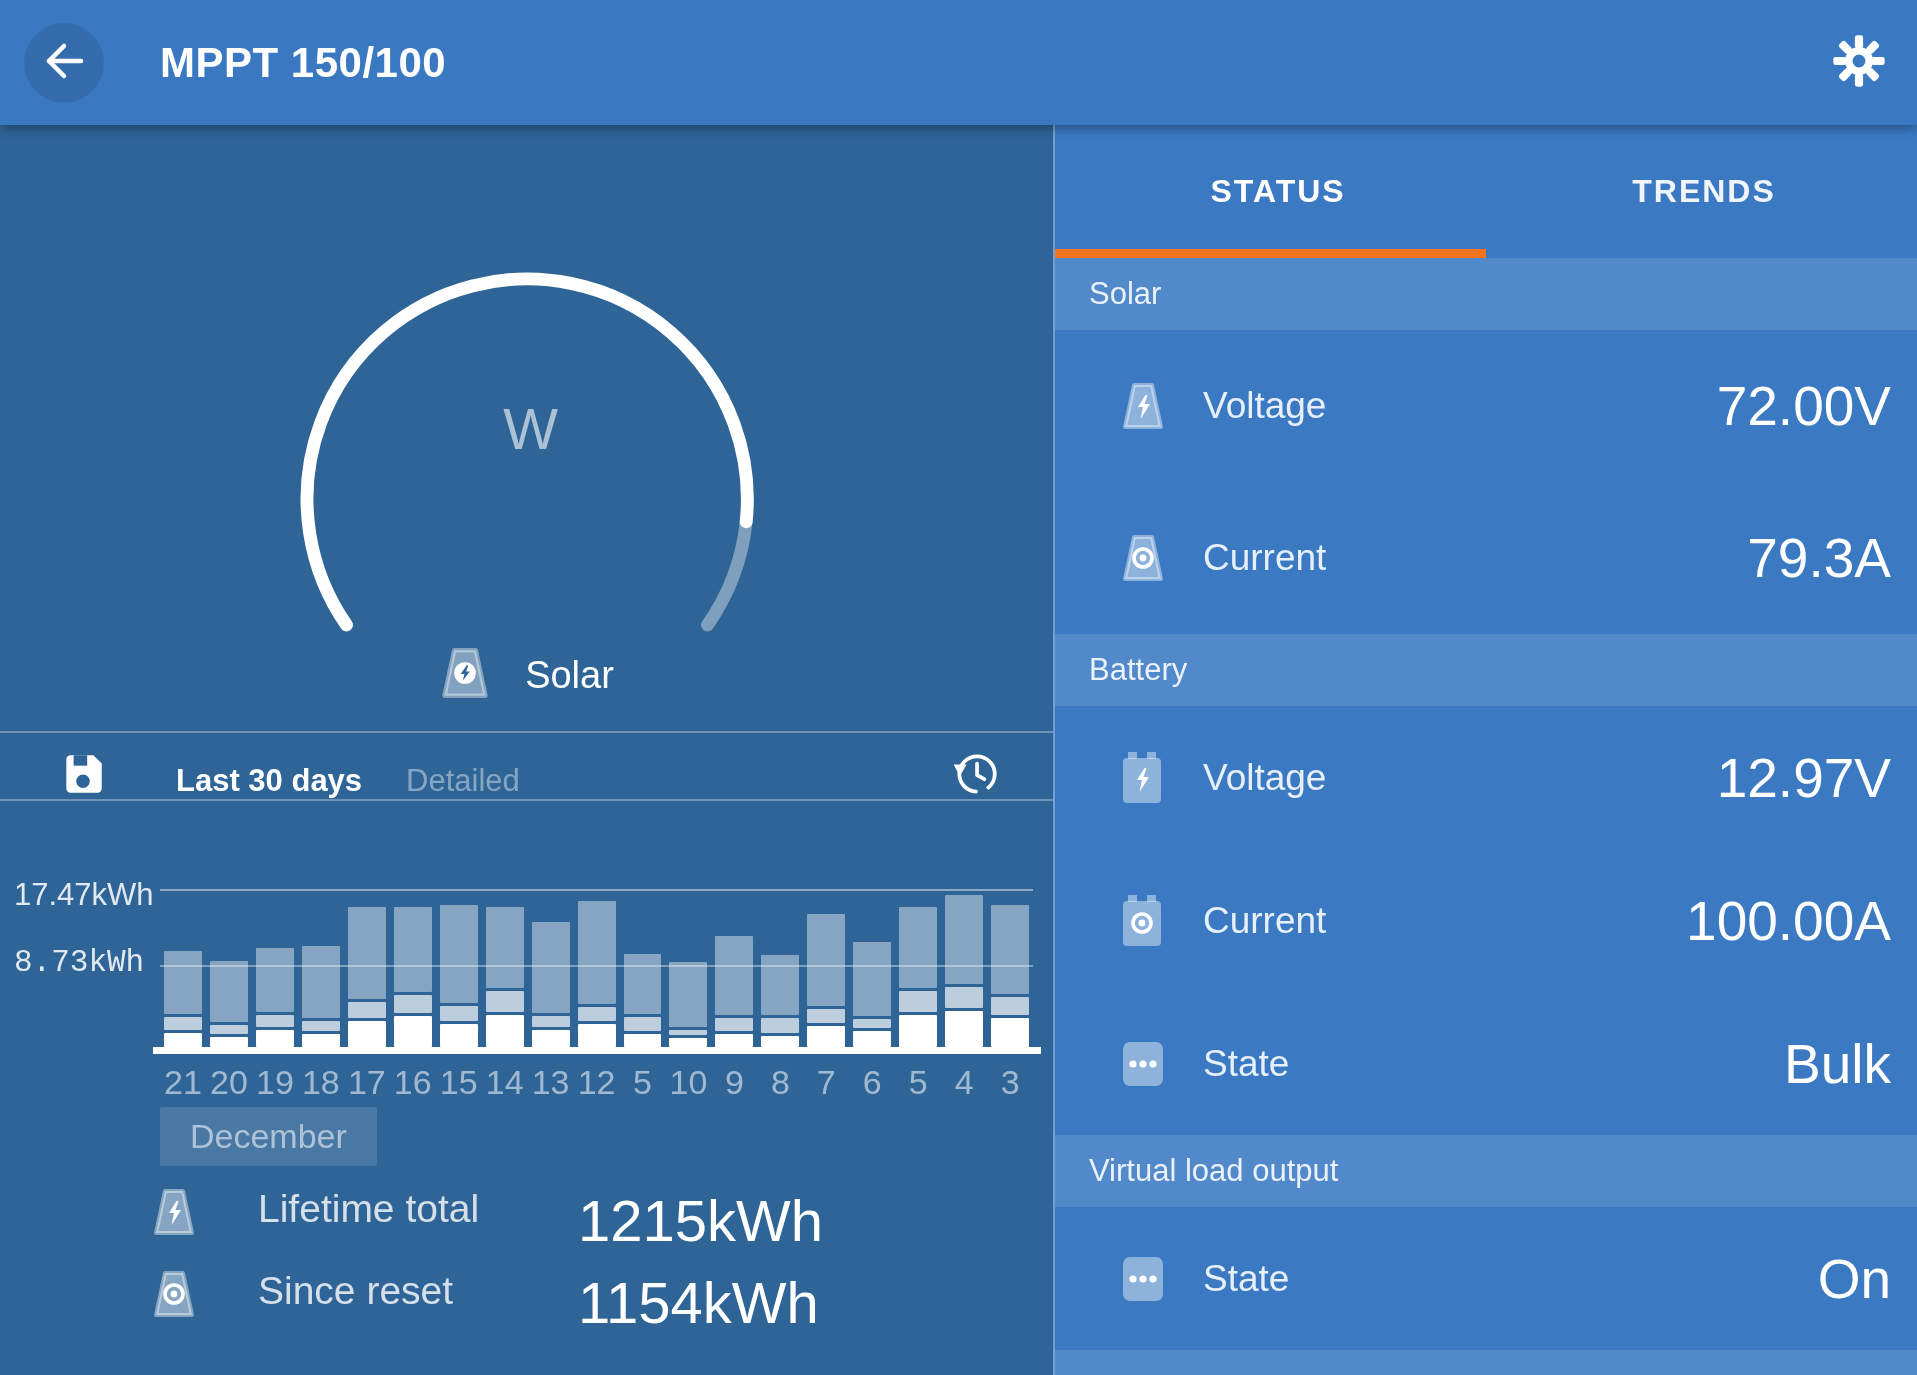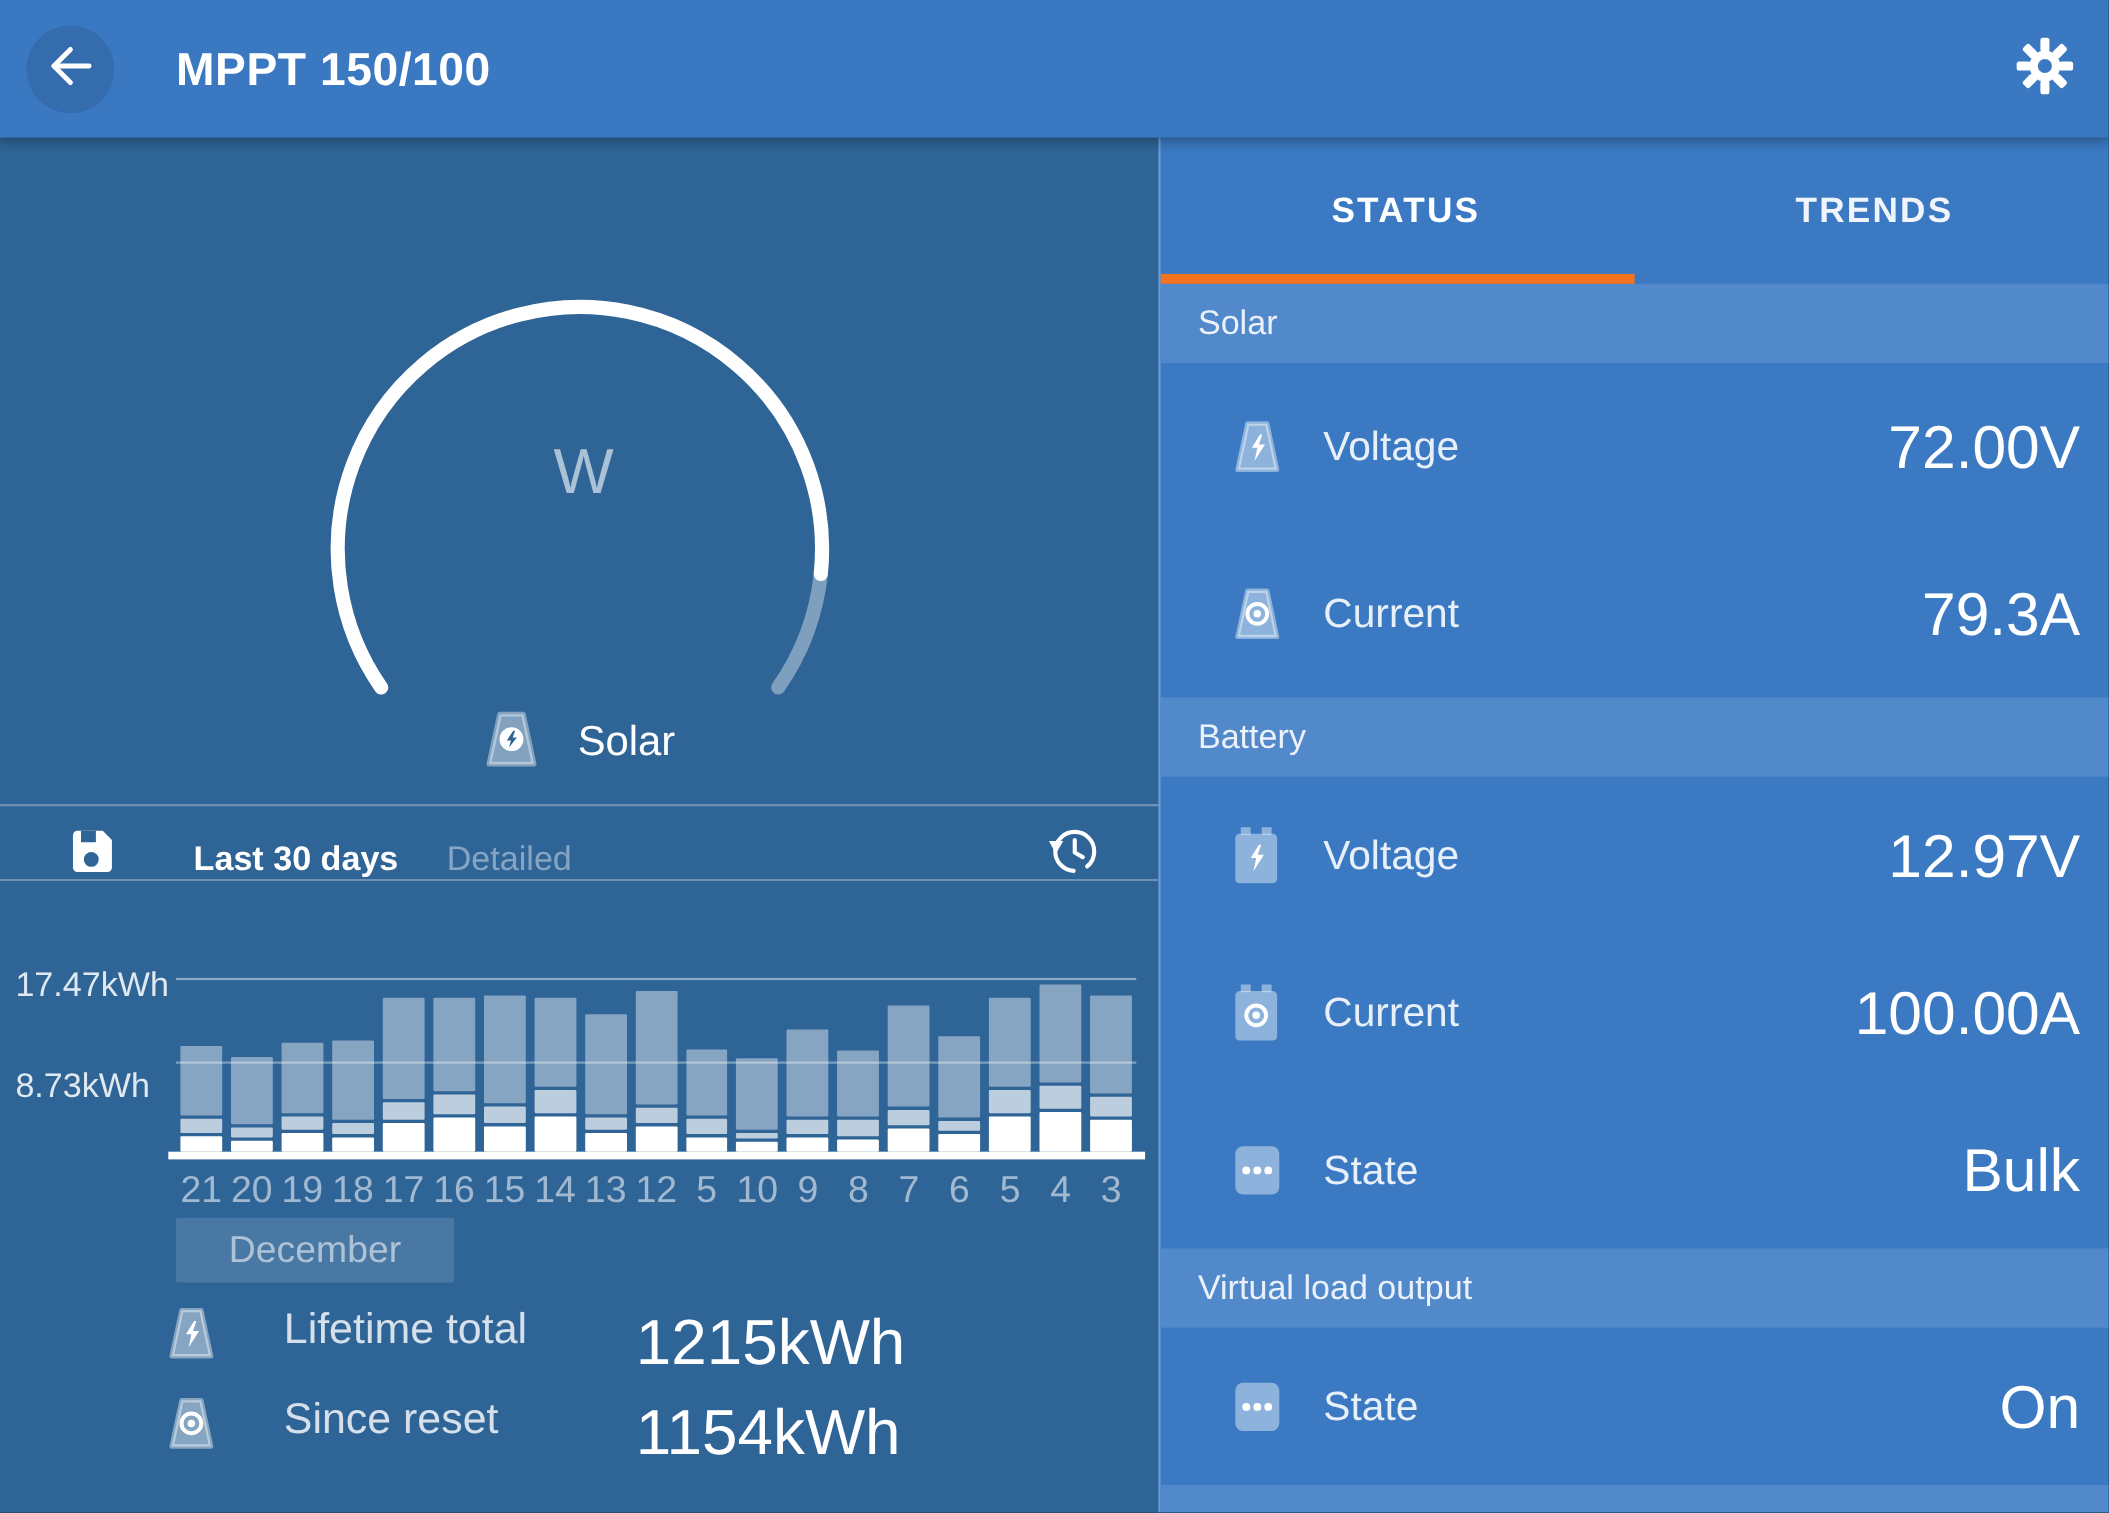--- a/index.html
+++ b/index.html
@@ -43,21 +43,21 @@
   .plot{position:absolute;left:160px;top:0;width:885px;height:253px;}
   .gridline{position:absolute;left:0;right:12px;height:2px;background:rgba(255,255,255,0.45);}
   .baseline{position:absolute;left:-7px;right:4px;bottom:0;height:7px;background:#fff;}
   .bars{position:absolute;left:0;right:12px;bottom:7px;top:0;display:flex;align-items:flex-end;}
   .bar-col{flex:1;display:flex;flex-direction:column;justify-content:flex-end;gap:3px;padding:0 4px;}
   .seg{width:100%;border-radius:1px;}
   .ylab{position:absolute;color:rgba(255,255,255,0.85);font-size:31px;width:145px;text-align:left;left:14px;}
   .xlabels{position:absolute;left:160px;width:873px;top:262px;display:flex;}
   .xlab{flex:1;text-align:center;color:rgba(255,255,255,0.55);font-size:34px;}
   .month-badge{position:absolute;left:160px;top:306px;background:rgba(255,255,255,0.13);
-               color:rgba(255,255,255,0.55);font-size:34px;padding:10px 48px;border-radius:2px;}
+               color:rgba(255,255,255,0.55);font-size:34px;padding:10px 30px;border-radius:2px;}
   .totals{position:absolute;left:150px;top:386px;right:40px;}
   .total-row{display:flex;height:82px;}
   .total-icon{width:48px;height:48px;flex:0 0 48px;}
   .total-label{color:rgba(255,255,255,0.80);font-size:39px;margin-left:60px;width:320px;}
   .total-value{color:#fff;font-size:58px;}
 
   
   .right{flex:1;background:#3B7AC3;border-left:2px solid rgba(255,255,255,0.28);
          display:flex;flex-direction:column;overflow:hidden;}
   .tabs{height:133px;flex:0 0 133px;display:flex;position:relative;padding-left:10px;}
@@ -154,21 +154,21 @@
               <circle cx="25" cy="24" r="17" stroke="#fff" stroke-width="3.6" pathLength="100" stroke-dasharray="88 12" stroke-dashoffset="-26" stroke-linecap="round"></circle>
               <polygon points="2.5,15 15,15 8.5,26" fill="#fff"></polygon>
               <path d="M25 14 V25 L32 29" stroke="#fff" stroke-width="3.6" stroke-linecap="round" stroke-linejoin="round"></path>
             </svg>
           </span>
         </div>
       </div>
 
       <div class="chart-region">
         <div class="ylab" style="bottom:auto;top:76px;">17.47kWh</div>
-        <div class="ylab" style="top:168px;">8.73kWh</div>
+        <div class="ylab" style="top:144px;font-family:Liberation Mono, monospace;">8.73kWh</div>
         <div class="plot">
           <div class="gridline" style="bottom:163px;"></div>
           <div class="gridline" style="bottom:87px;background:rgba(255,255,255,0.38);"></div>
           <div class="bars" id="bars">
               <div class="bar-col">
                 <div class="seg" style="background: rgba(255, 255, 255, 0.42); height: 63px;"></div>
                 <div class="seg" style="background: rgba(255, 255, 255, 0.68); height: 13px;"></div>
                 <div class="seg" style="background: rgb(255, 255, 255); height: 14px;"></div>
               </div>
               <div class="bar-col">

